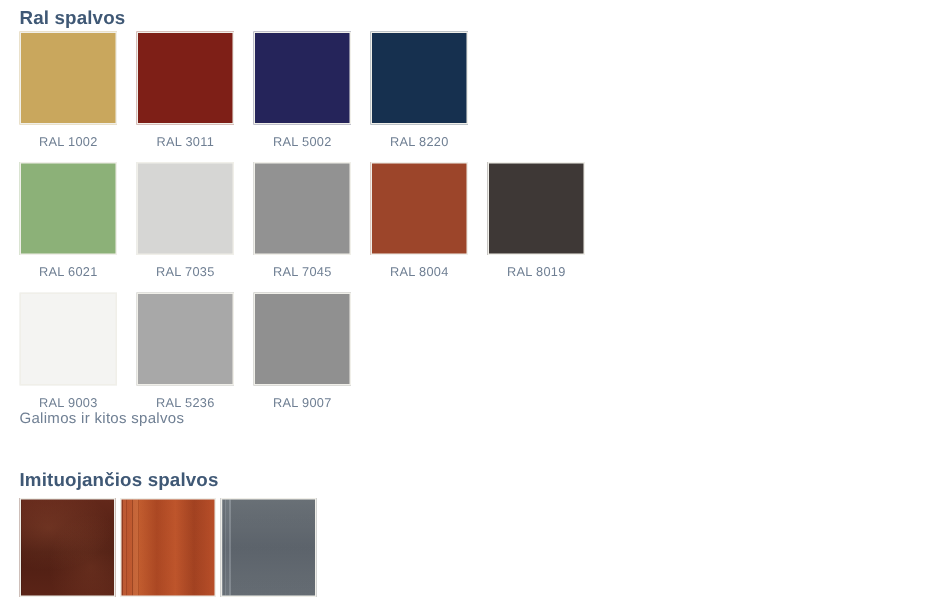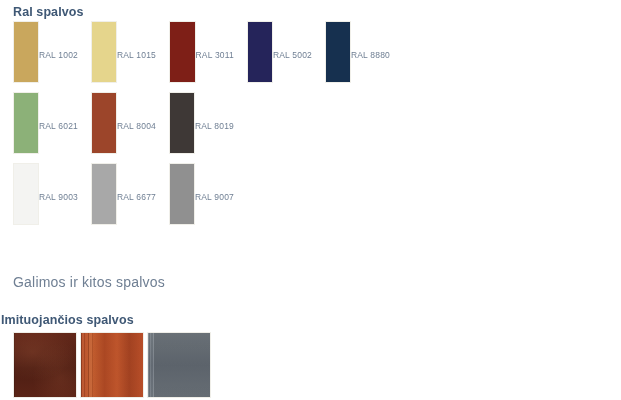--- a/index.html
+++ b/index.html
@@ -41,48 +41,48 @@
   }
   .swatch-row {
     display: flex;
     flex-direction: row;
     gap: 13px;
     margin-bottom: 9px;
   }
   .swatch-cell {
     width: 65px;
     display: flex;
-    flex-direction: row;
+    flex-direction: column;
     align-items: center;
   }
   .swatch-chip {
     width: 65px;
     height: 62px;
     border: 1px solid #f0efe9;
     box-sizing: border-box;
   }
   .swatch-label {
     font-size: 8.5px;
     color: #6f7f93;
     margin-top: 6px;
     text-align: center;
     white-space: nowrap;
     letter-spacing: 0.2px;
   }
   .note {
     position: absolute;
     left: 13px;
     top: 274px;
-    font-size: 14px;
+    font-size: 10px;
     color: #6f7f93;
     letter-spacing: 0.2px;
   }
   #imitation-section-title {
     position: absolute;
-    left: 1px;
+    left: 13px;
     top: 313px;
   }
   .texture-row {
     position: absolute;
     left: 13px;
     top: 332px;
     display: flex;
     flex-direction: row;
     gap: 3px;
   }
@@ -128,58 +128,62 @@
 
   <h2 class="section-title" id="ral-section-title">Ral spalvos</h2>
 
   <div class="swatch-grid" id="ral-grid">
       <div class="swatch-row">
         <div class="swatch-cell">
           <div class="swatch-chip" style="background: rgb(201, 167, 93);"></div>
           <div class="swatch-label">RAL 1002</div>
         </div>
         <div class="swatch-cell">
-          <div class="swatch-chip" style="background: rgb(229, 213, 140);"></div>
-          <div class="swatch-label">RAL 1015</div>
-        </div>
-        <div class="swatch-cell">
           <div class="swatch-chip" style="background: rgb(126, 31, 23);"></div>
           <div class="swatch-label">RAL 3011</div>
         </div>
         <div class="swatch-cell">
           <div class="swatch-chip" style="background: rgb(37, 36, 90);"></div>
           <div class="swatch-label">RAL 5002</div>
         </div>
         <div class="swatch-cell">
           <div class="swatch-chip" style="background: rgb(22, 48, 79);"></div>
-          <div class="swatch-label">RAL 8880</div>
+          <div class="swatch-label">RAL 8220</div>
         </div>
       </div>
       <div class="swatch-row">
         <div class="swatch-cell">
           <div class="swatch-chip" style="background: rgb(140, 177, 120);"></div>
           <div class="swatch-label">RAL 6021</div>
         </div>
         <div class="swatch-cell">
+          <div class="swatch-chip" style="background: rgb(214, 214, 212);"></div>
+          <div class="swatch-label">RAL 7035</div>
+        </div>
+        <div class="swatch-cell">
+          <div class="swatch-chip" style="background: rgb(146, 146, 146);"></div>
+          <div class="swatch-label">RAL 7045</div>
+        </div>
+        <div class="swatch-cell">
           <div class="swatch-chip" style="background: rgb(156, 69, 42);"></div>
           <div class="swatch-label">RAL 8004</div>
         </div>
         <div class="swatch-cell">
           <div class="swatch-chip" style="background: rgb(62, 56, 54);"></div>
           <div class="swatch-label">RAL 8019</div>
         </div>
       </div>
       <div class="swatch-row">
         <div class="swatch-cell">
           <div class="swatch-chip" style="background: rgb(244, 244, 242);"></div>
           <div class="swatch-label">RAL 9003</div>
         </div>
         <div class="swatch-cell">
           <div class="swatch-chip" style="background: rgb(168, 168, 168);"></div>
-          <div class="swatch-label">RAL 6677</div>
+          <div class="swatch-label">RAL 5236</div>
         </div>
         <div class="swatch-cell">
           <div class="swatch-chip" style="background: rgb(144, 144, 144);"></div>
           <div class="swatch-label">RAL 9007</div>
         </div>
       </div>
     </div>
 
   <div class="note" id="ral-note">Galimos ir kitos spalvos</div>
 

